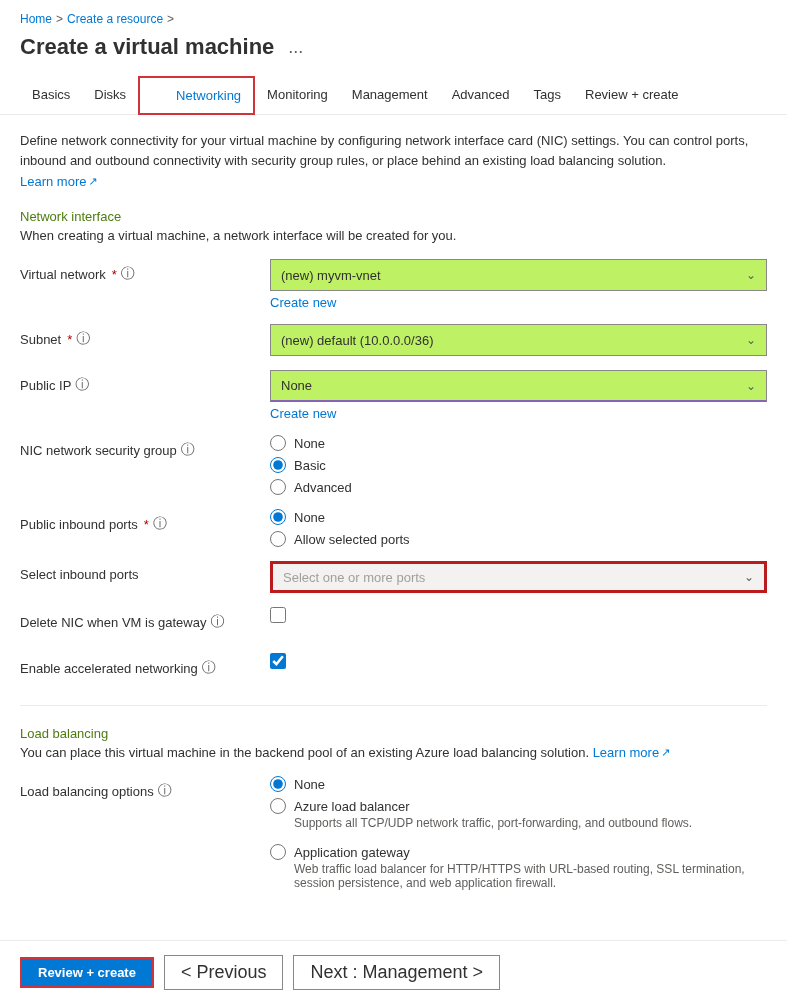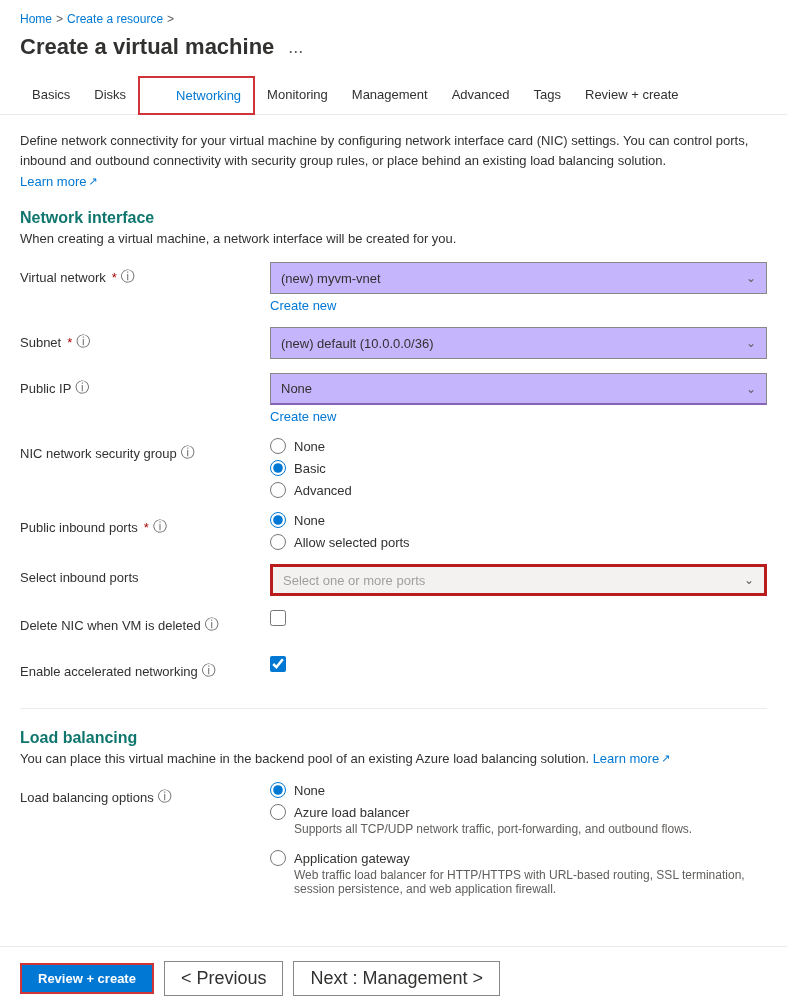--- a/index.html
+++ b/index.html
@@ -12,31 +12,31 @@
     .page-title { display: flex; align-items: center; gap: 14px; padding: 4px 20px 16px; }
     .page-title h1 { font-size: 22px; font-weight: 600; color: #323130; }
     .page-title .ellipsis { color: #605e5c; font-size: 18px; cursor: pointer; }
     
     .content { padding: 16px 20px; }
     
     .description { font-size: 13px; color: #323130; line-height: 1.5; margin-bottom: 4px; }
     .learn-more { color: #0078d4; text-decoration: none; font-size: 13px; display: inline-flex; align-items: center; gap: 2px; }
     .external-icon { font-size: 11px; }
     
-    .section-title { font-size: 16px; font-weight: 700; color: #0f766e; margin-top: 20px; margin-bottom: 4px; }
+    .section-title { font-size: 13px; font-weight: 400; color: #4d7c0f; margin-top: 20px; margin-bottom: 4px; }
     .section-desc { font-size: 13px; color: #323130; margin-bottom: 16px; }
     
     .form-row { display: flex; align-items: flex-start; margin-bottom: 14px; min-height: 32px; }
     .form-label { width: 250px; min-width: 250px; font-size: 13px; color: #323130; padding-top: 6px; display: flex; align-items: center; gap: 4px; flex-shrink: 0; }
     .form-label .info-icon { color: #605e5c; cursor: pointer; font-size: 14px; }
     .form-label .required { color: #a80000; margin-left: 2px; }
     
     .form-control { flex: 1; }
     
-    .dropdown { display: flex; align-items: center; justify-content: space-between; border: 1px solid #8a8886; padding: 5px 10px; background: #c4b5fd; cursor: pointer; font-size: 13px; min-height: 32px; width: 100%; text-align: right; }
+    .dropdown { display: flex; align-items: center; justify-content: space-between; border: 1px solid #8a8886; padding: 5px 10px; background: #bef264; cursor: pointer; font-size: 13px; min-height: 32px; width: 100%; text-align: right; }
     .dropdown-arrow { color: #605e5c; font-size: 12px; }
     
     .dropdown-none { border-bottom: 2px solid #8764b8; border-top: 1px solid #8a8886; border-left: 1px solid #8a8886; border-right: 1px solid #8a8886; }
     
     .create-new-link { color: #0078d4; text-decoration: none; font-size: 13px; display: block; margin-top: 4px; }
     
     .radio-group { display: flex; flex-direction: column; gap: 6px; }
     .radio-item { display: flex; align-items: center; gap: 8px; cursor: pointer; }
     .radio-item input[type="radio"] { width: 16px; height: 16px; accent-color: #0078d4; cursor: pointer; }
     .radio-item label { font-size: 13px; color: #323130; cursor: pointer; }
@@ -202,21 +202,21 @@
       <div class="select-ports">
         <span>Select one or more ports</span>
         <span class="dropdown-arrow">⌄</span>
       </div>
     </div>
   </div>
 
   
   <div class="form-row">
     <div class="form-label">
-      <span>Delete NIC when VM is deleted</span>
+      <span>Delete NIC when VM is gateway</span>
       <span class="info-icon">ⓘ</span>
     </div>
     <div class="form-control checkbox-container">
       <input type="checkbox" id="delete_nic" style="">
     </div>
   </div>
 
   
   <div class="form-row">
     <div class="form-label">

